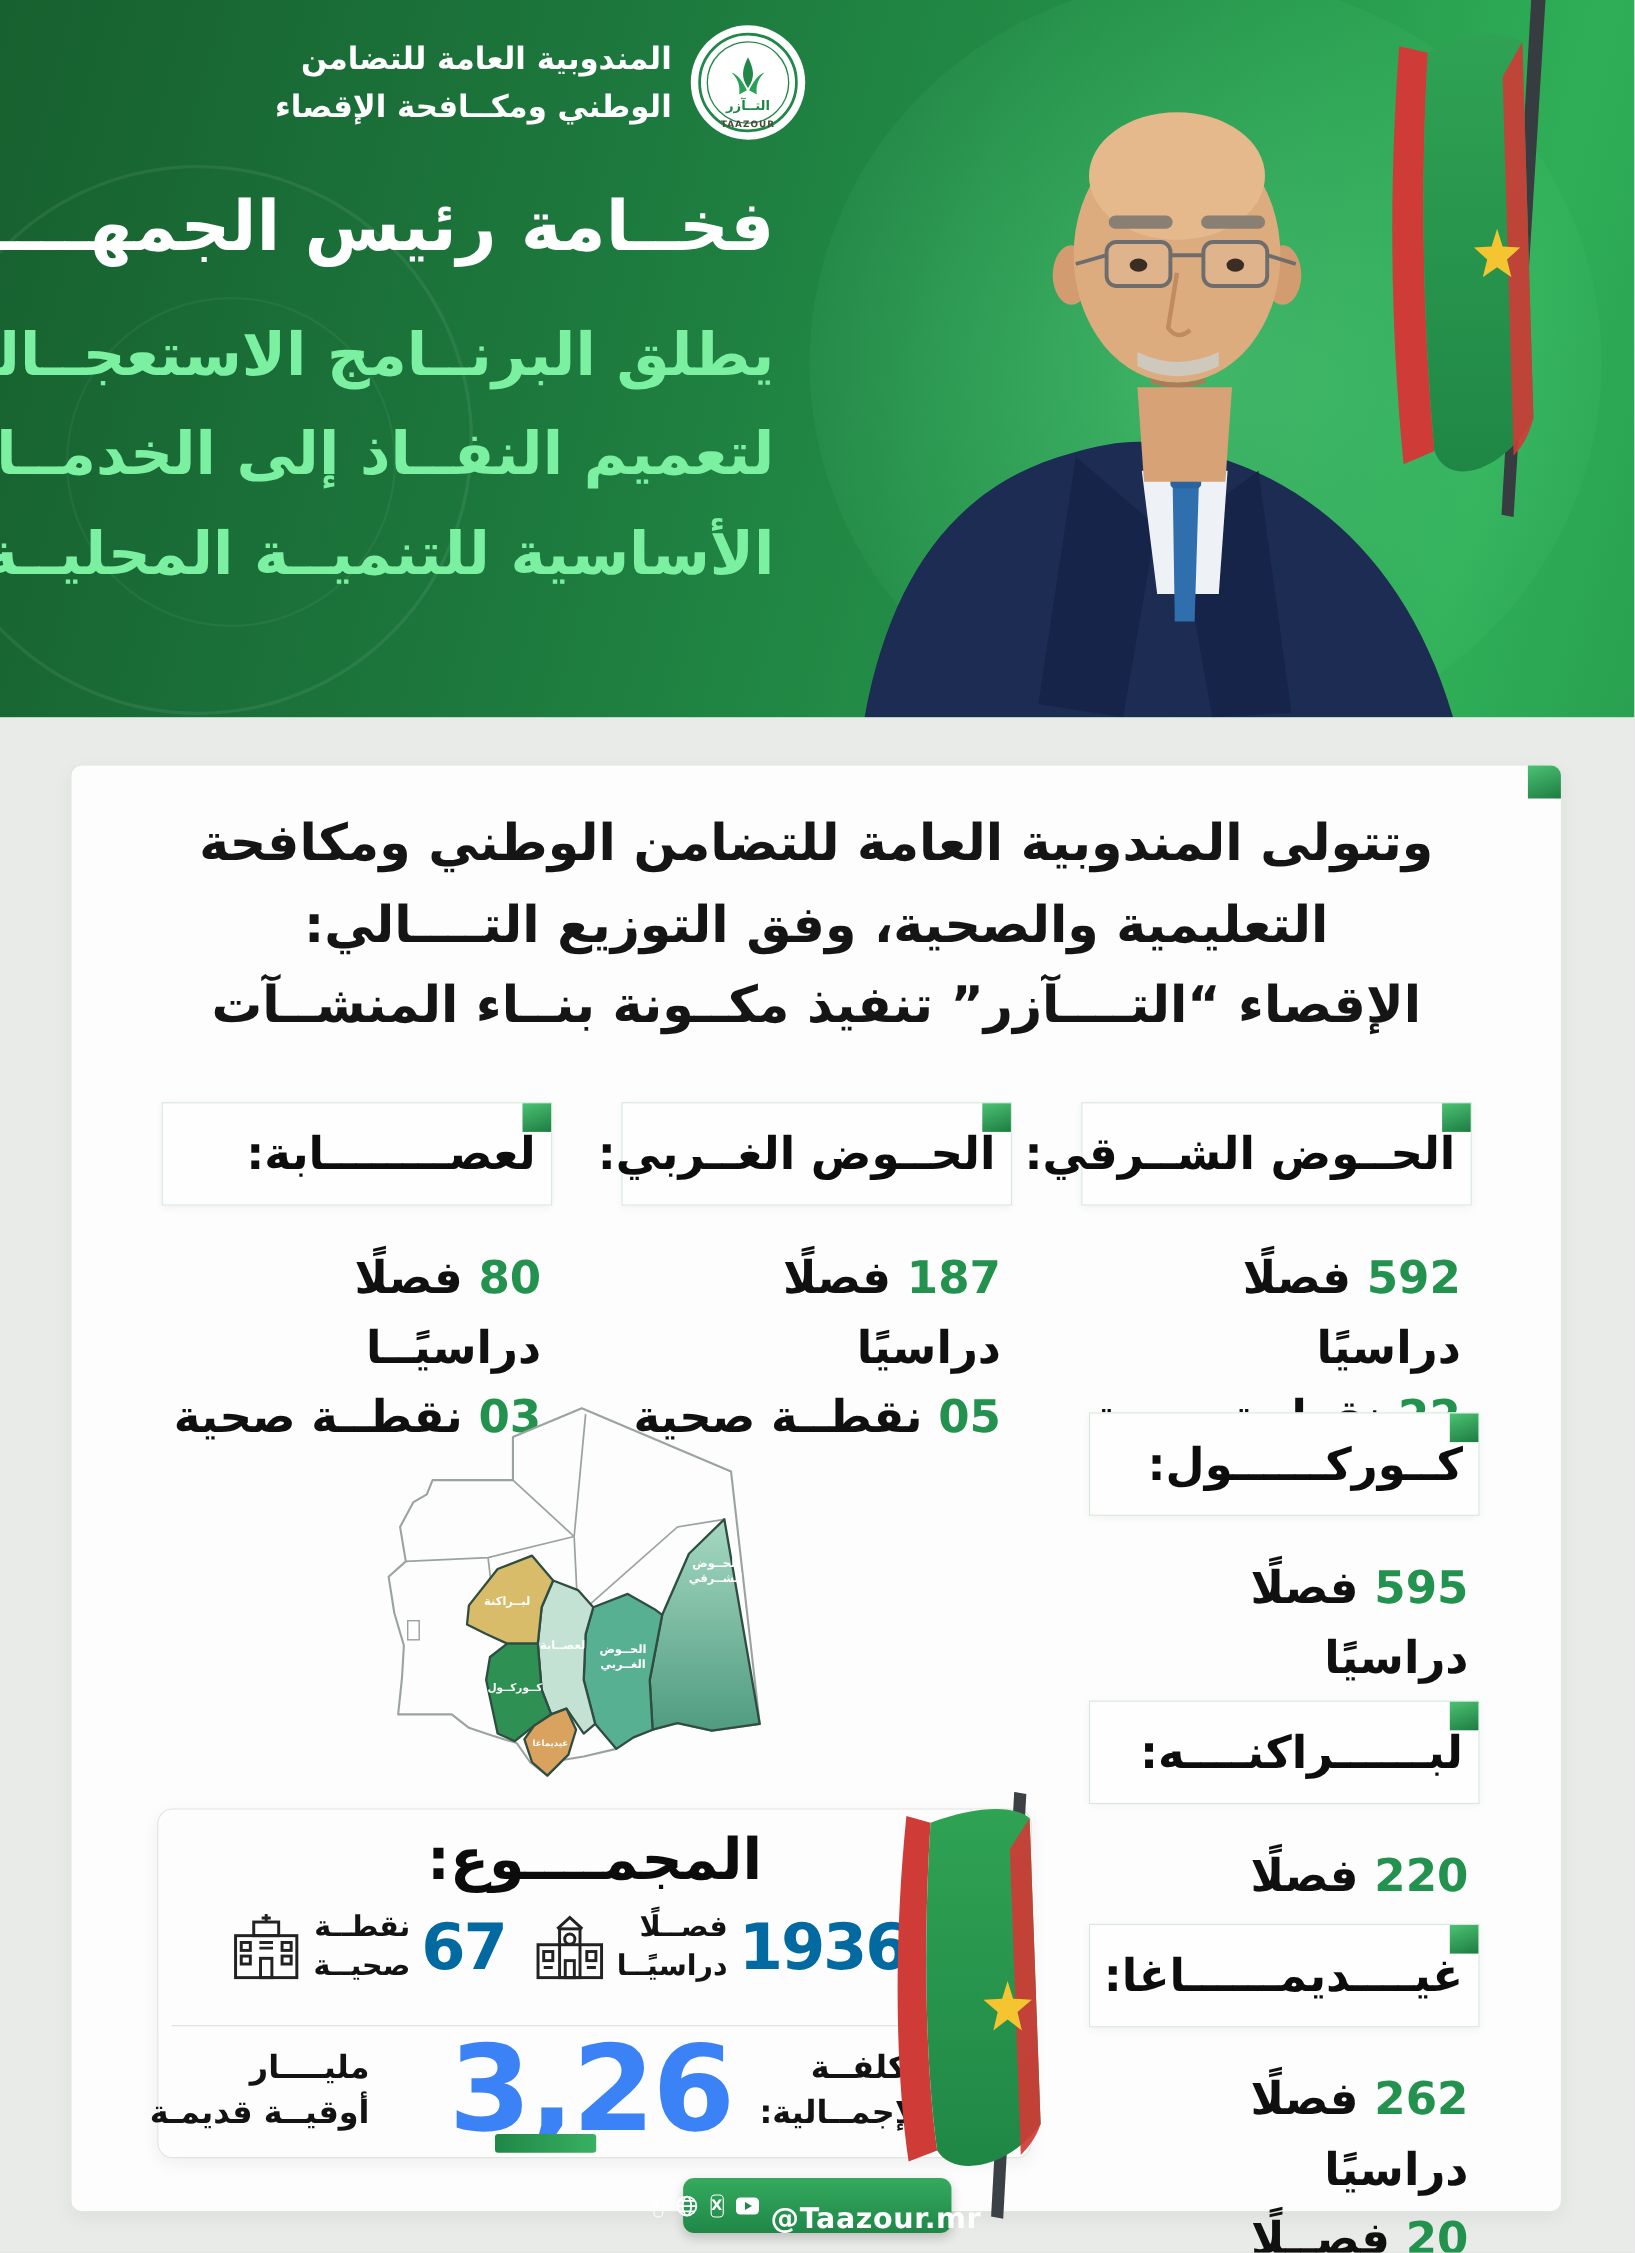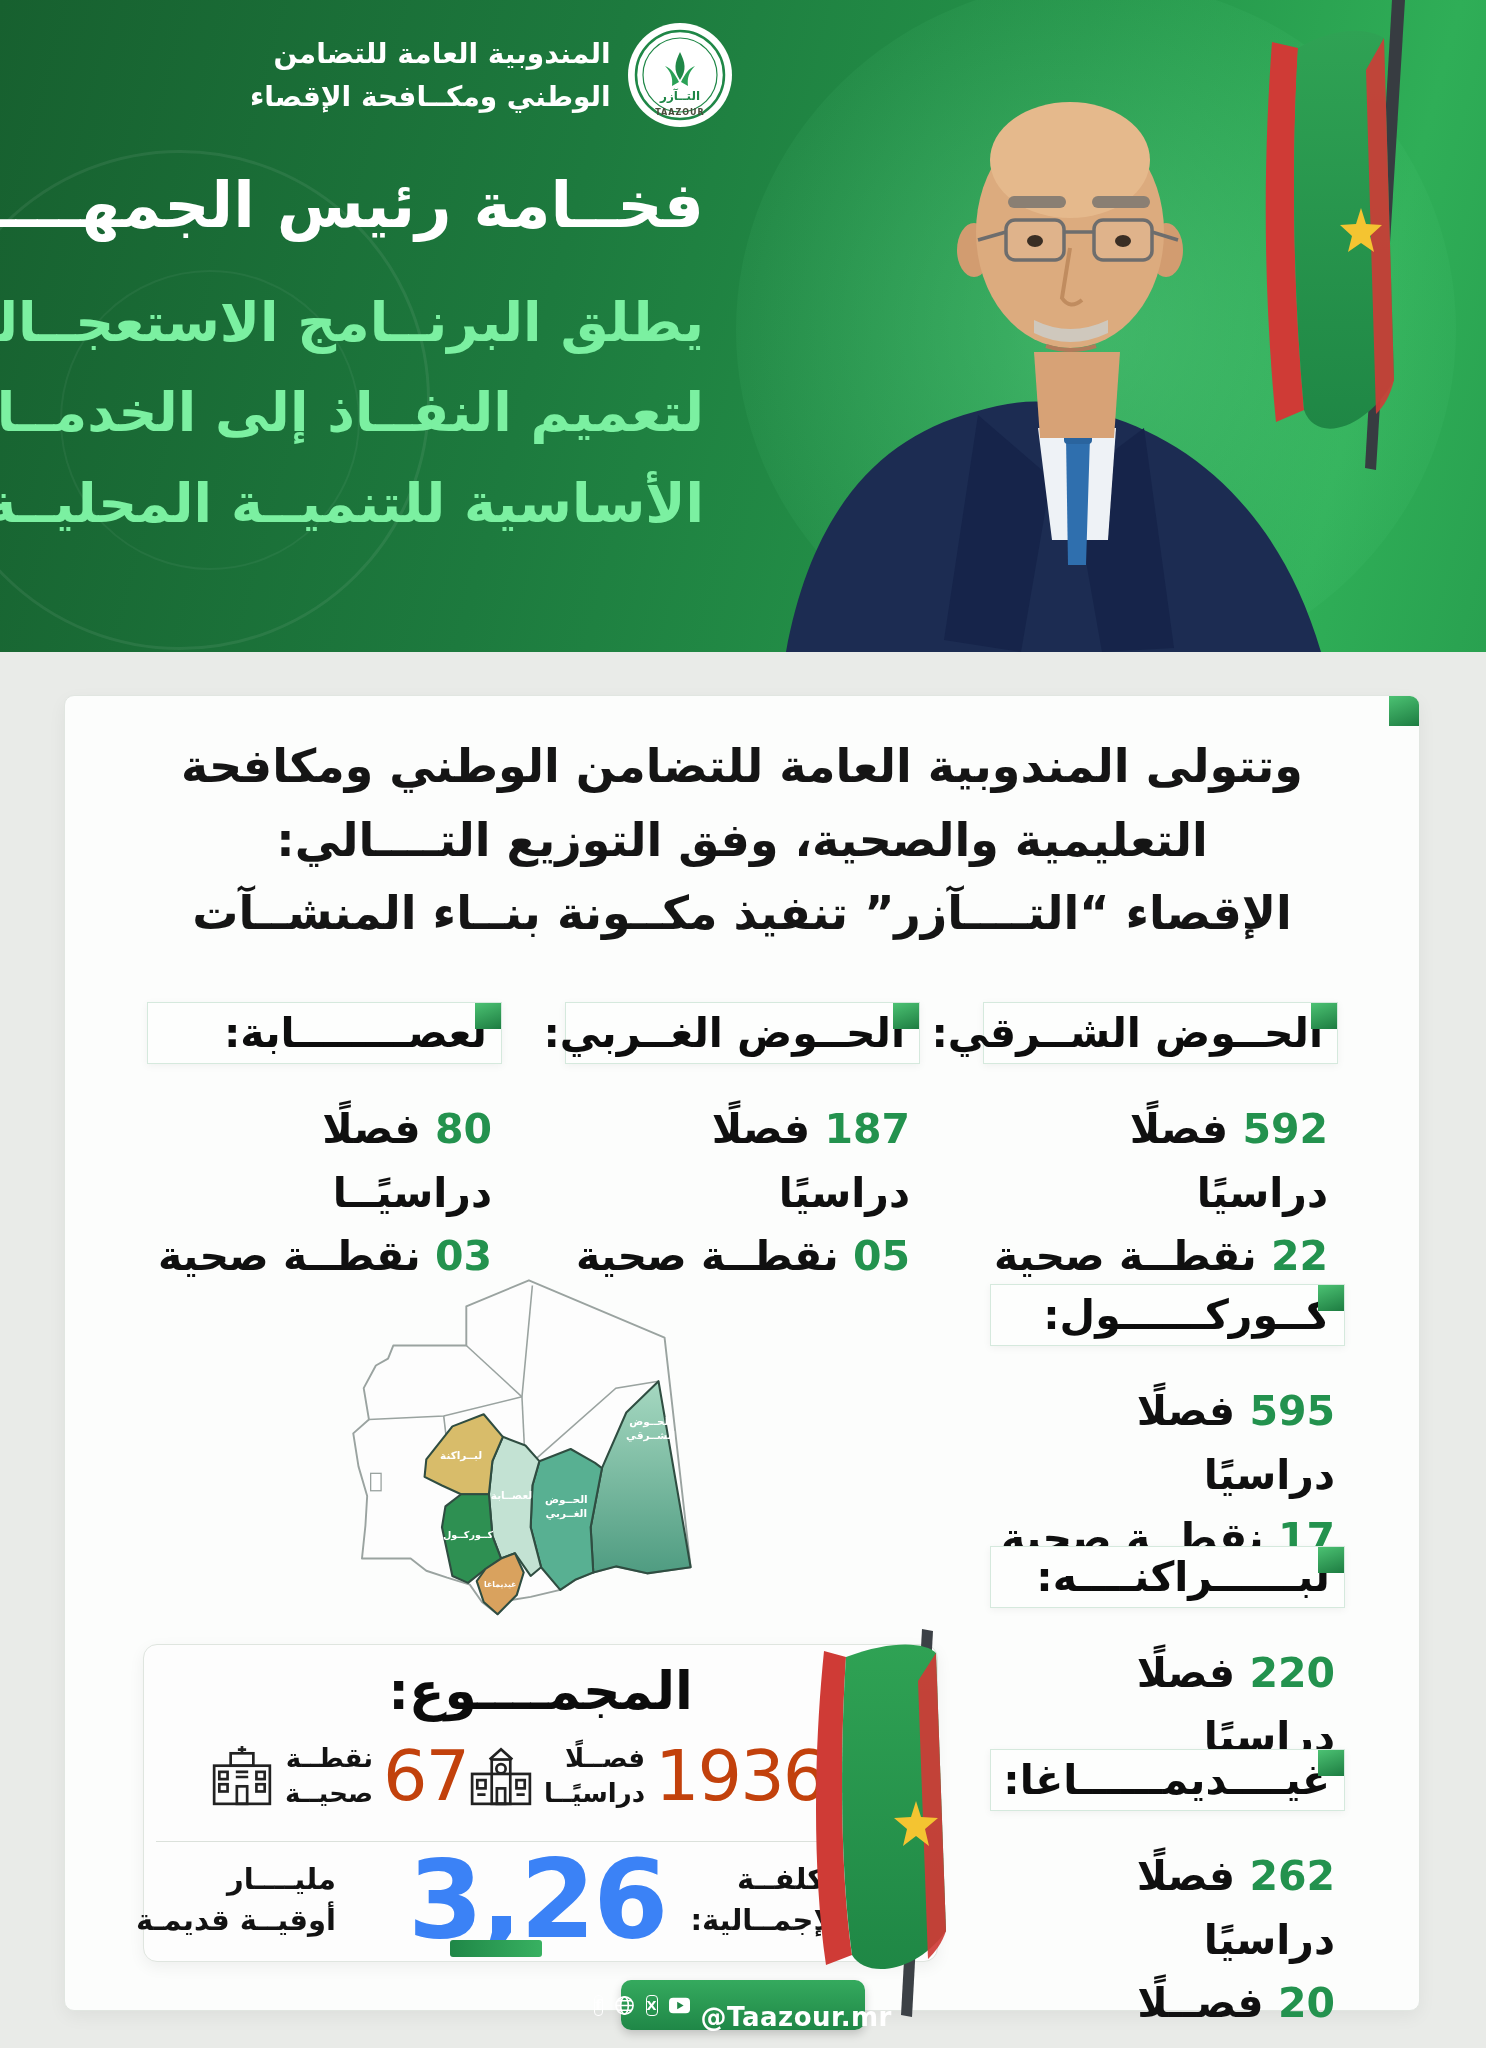--- a/index.html
+++ b/index.html
@@ -29,21 +29,21 @@
     background:#fcfdfc; border:1px solid #e1e6e1; border-radius:10px;
     box-shadow:0 6px 18px rgba(0,0,0,0.05); }
   .corner-sq { position:absolute; top:0; right:0; width:30px; height:30px;
     background:linear-gradient(160deg,#4cc273,#1d7c41); border-radius:0 9px 0 0; }
 
   .intro { position:absolute; left:40px; right:40px; top:34px; direction:rtl; text-align:center;
     font-size:46px; font-weight:800; color:#151515; line-height:1.6; }
 
   
   .region-block { position:absolute; width:355px; direction:rtl; }
-  .region-header { position:relative; height:62px; background:#fdfefd; border:1px solid #d5e9dd;
+  .region-header { position:relative; height:94px; background:#fdfefd; border:1px solid #d5e9dd;
     box-shadow:0 2px 8px rgba(0,0,0,0.05); display:flex; align-items:center; padding:0 14px; }
   .region-header .mini-sq { position:absolute; top:0; left:auto; right:0; width:26px; height:26px;
     background:linear-gradient(160deg,#4cc273,#1d7c41); }
   .region-title { font-size:41px; font-weight:800; color:#0d0d0d; white-space:nowrap; }
   .region-stats { margin-top:34px; padding:0 10px; font-size:41px; font-weight:800; color:#101010;
     line-height:1.55; text-align:right; }
   .num { color:#23924e; }
 
   .row1-a { left:82px;  top:306px; }
   .row1-b { left:500px; top:306px; }
@@ -56,21 +56,21 @@
 
   
   .total-card { position:absolute; left:78px; top:948px; width:795px; height:318px;
     background:#fdfdfd; border:1px solid #dfe5df; border-radius:14px;
     box-shadow:0 5px 16px rgba(0,0,0,0.06); }
   .total-heading { margin-top:16px; text-align:center; font-size:52px; font-weight:800; color:#0c0c0c; direction:rtl; }
   .total-stats { display:flex; justify-content:space-between; align-items:center;
     padding:14px 112px 15px 65px; }
   .t-group { display:flex; align-items:center; gap:10px; }
   .t-label { text-align:right; font-size:26px; font-weight:800; color:#131313; line-height:1.35; direction:rtl; white-space:nowrap; }
-  .t-num { font-size:70px; font-weight:400; color:#c2410c; letter-spacing:-2px; }
+  .t-num { font-size:58px; font-weight:700; color:#0369a1; letter-spacing:-2px; }
   .total-divider { position:absolute; left:12px; right:12px; top:196px; height:1px; background:#dbe1db; }
   .cost-row { position:absolute; left:40px; right:140px; top:206px; display:flex;
     justify-content:center; align-items:center; gap:24px; }
   .cost-unit, .cost-label { font-size:29px; font-weight:800; color:#131313; line-height:1.4;
     text-align:right; direction:rtl; white-space:nowrap; }
   .cost-num { font-size:108px; font-weight:800; color:#3b82f6; letter-spacing:-2px; line-height:0.9;margin-left:48px; }
   .cost-bar { position:absolute; left:306px; top:295px; width:92px; height:17px; border-radius:3px;
     background:linear-gradient(90deg,#1f8747,#38b161); }
   .flag-svg { position:absolute; right:-32px; top:-16px; }
 

